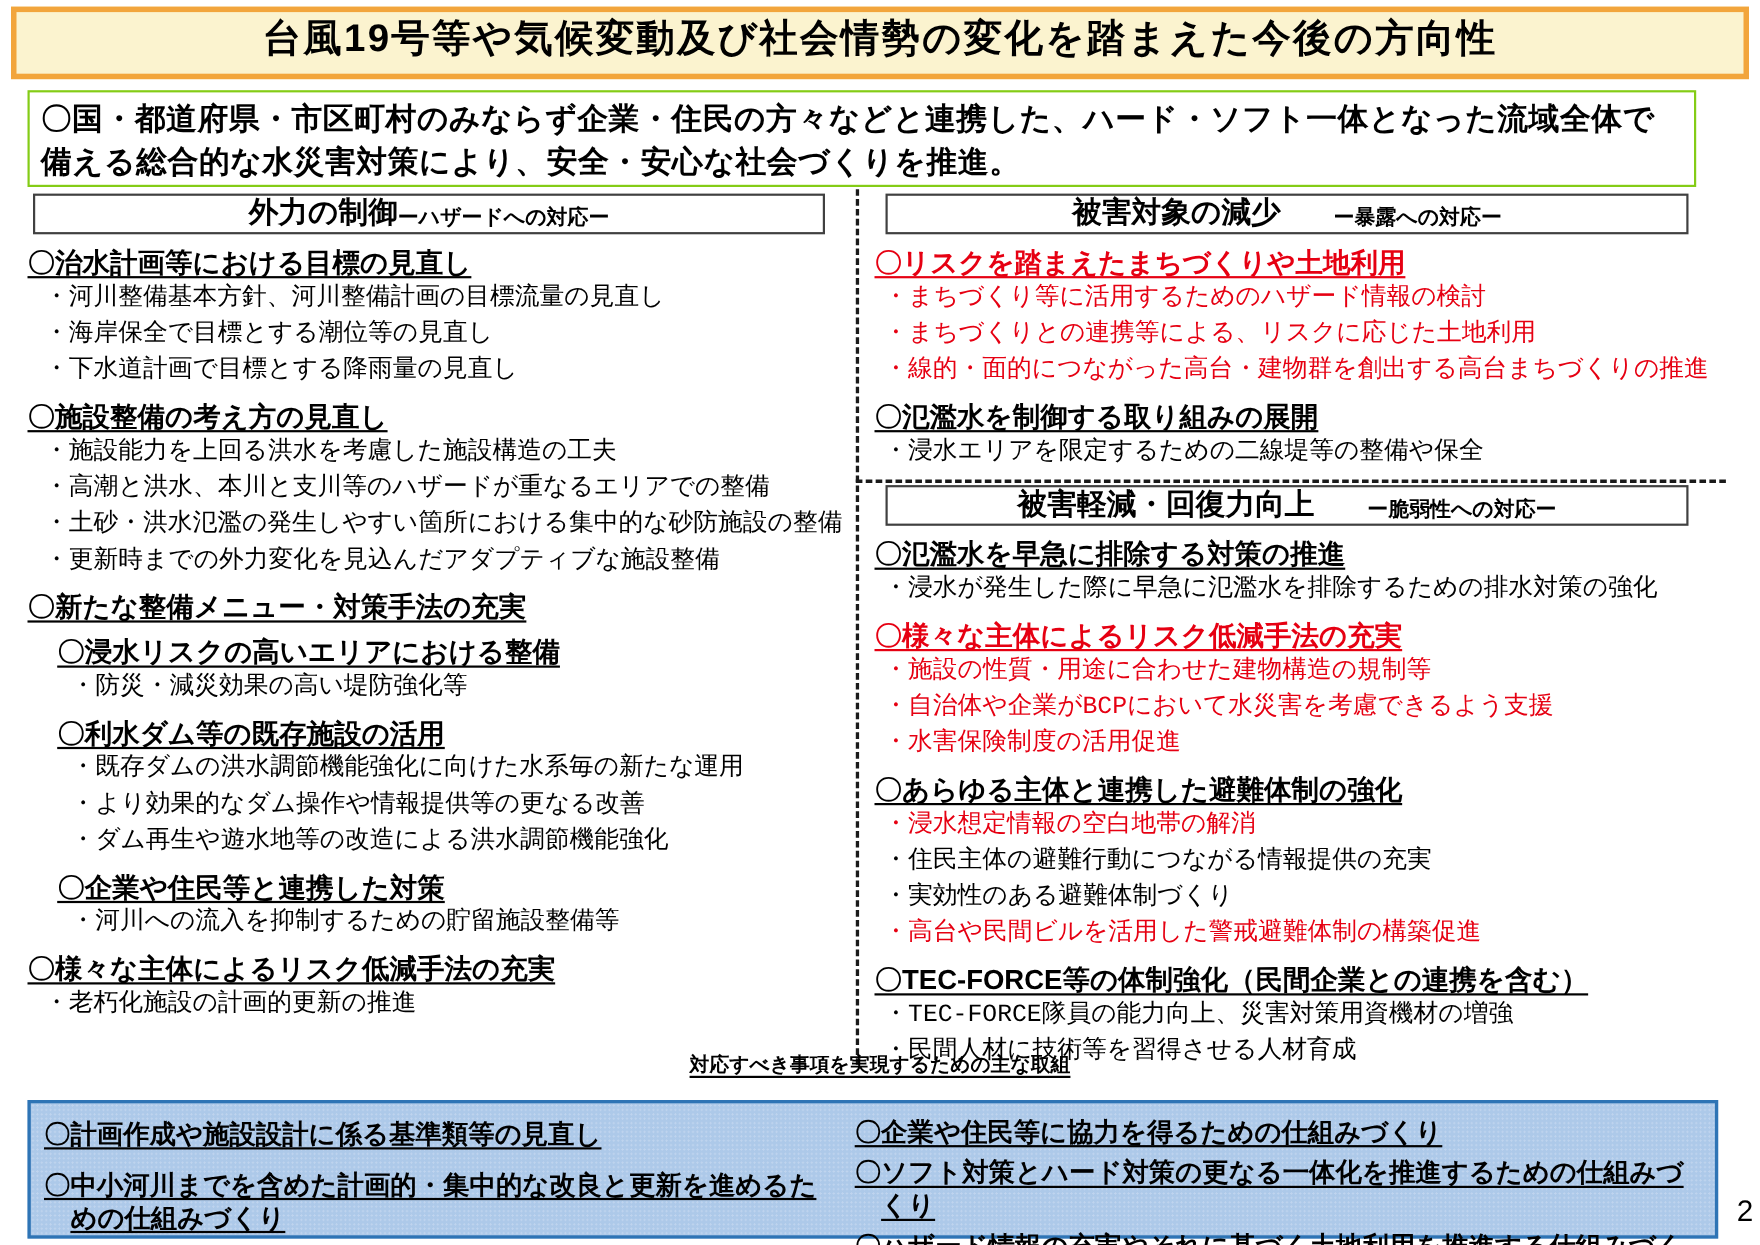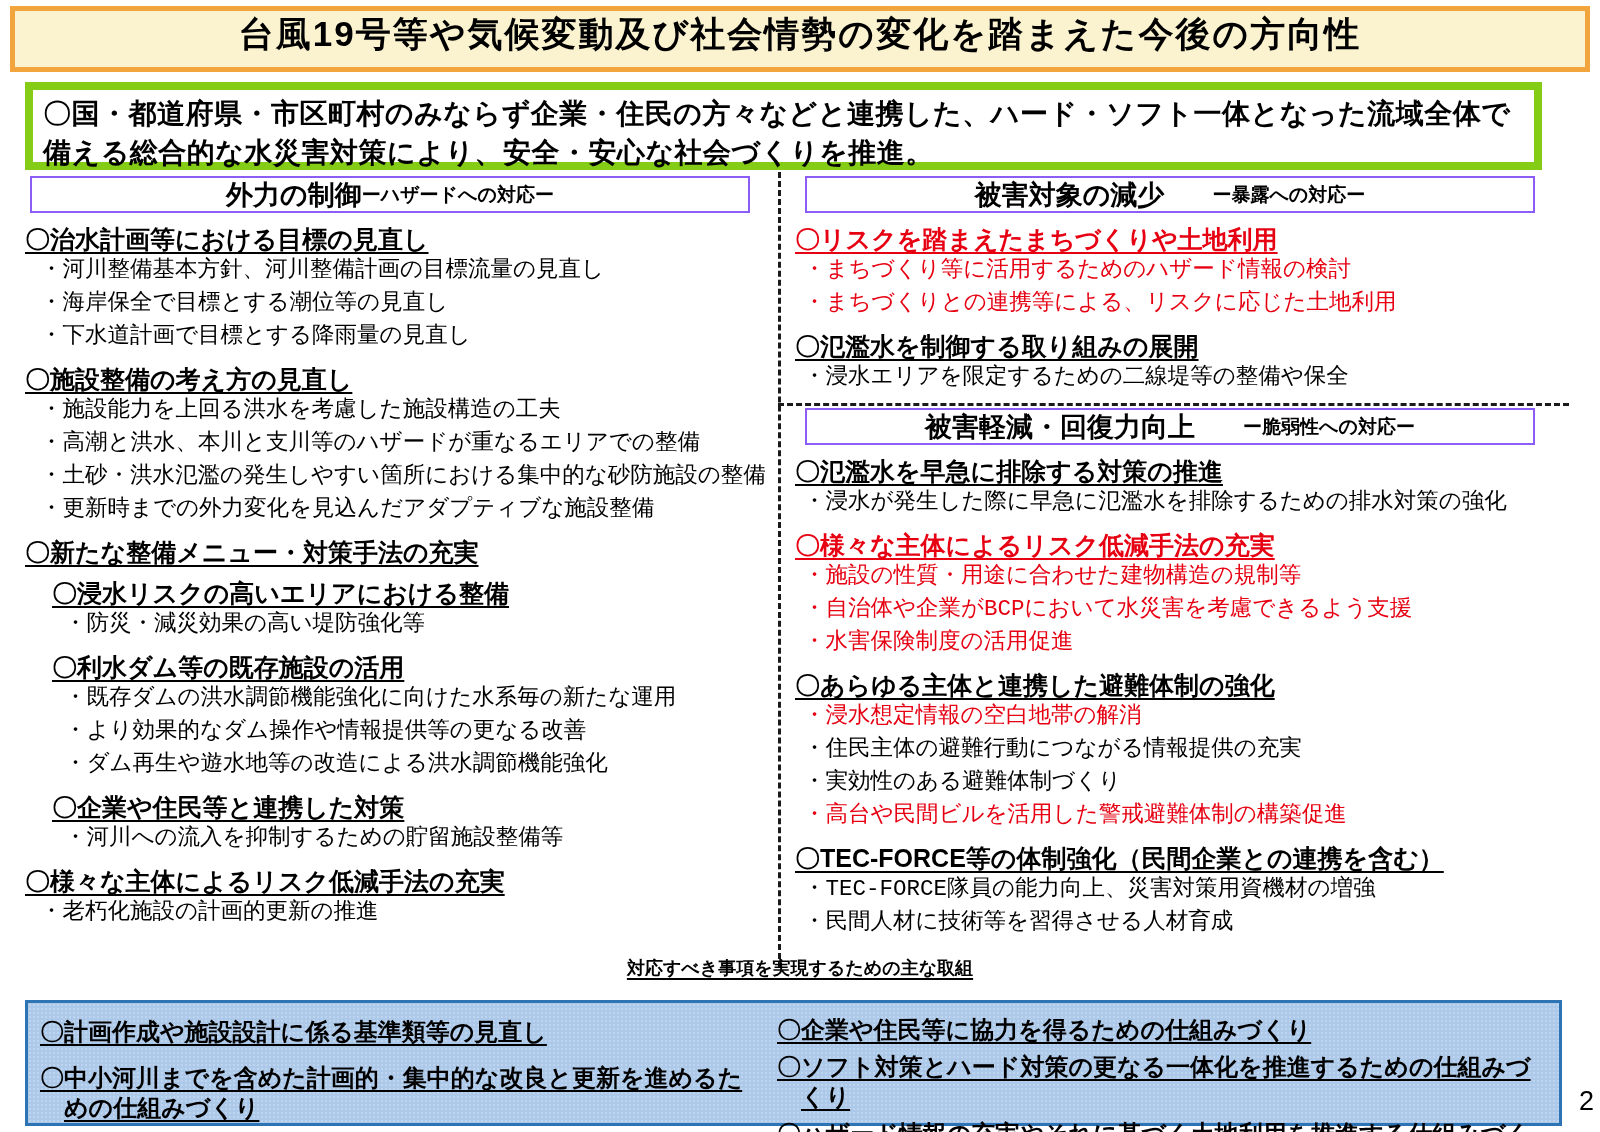--- a/index.html
+++ b/index.html
@@ -17,34 +17,34 @@
   .title-bar {
     position: absolute; left: 10px; top: 6px; width: 1580px; height: 66px;
     background: #FBF3CF; border: 5px solid #F2A53C;
     display: flex; align-items: flex-start; justify-content: center;
   }
   .title-text { font-size: 35px; font-weight: bold; letter-spacing: 2px; }
 
   
   .intro-box {
     position: absolute; left: 25px; top: 82px; width: 1517px; height: 88px;
-    border: 8px solid #84cc16; padding: 5px 10px;
+    border: 2px solid #84cc16; padding: 5px 10px;
     font-size: 28px; font-weight: 600; line-height: 1.38; letter-spacing: 0.5px;
   }
 
   
   .col-left  { position: absolute; left: 25px;  top: 176px; width: 737px; }
   .col-right { position: absolute; left: 795px; top: 176px; width: 762px; }
   .divider-v {
     position: absolute; left: 778px; top: 172px; height: 796px; width: 0;
     border-left: 3px dashed #1a1a1a;
   }
   .col-header {
-    border: 2px solid #8b5cf6; height: 37px;
-    display: flex; align-items: center; justify-content: center;
+    border: 2px solid #404040; height: 37px;
+    display: flex; align-items: flex-end; justify-content: center;
     white-space: nowrap;
   }
   .col-left  .col-header { width: 720px; margin-left: 5px; }
   .col-right .col-header { width: 730px; margin-left: 10px; gap: 48px; }
   .col-header .hdr-main   { font-size: 27px; font-weight: bold; }
   .col-header .hdr-suffix { font-size: 19px; font-weight: bold; }
 
   .divider-h {
     border-top: 3px dashed #1a1a1a;
     margin: 9px -12px 2px -17px;
@@ -158,20 +158,21 @@
 <div class="col-right">
   <div class="col-header">
     <span class="hdr-main">被害対象の減少</span>
       <span class="hdr-suffix">ー暴露への対応ー</span>
   </div>
   <div id="right-sections-top">
       <div class="section">
         <div class="sec-heading gothic red">〇リスクを踏まえたまちづくりや土地利用</div>
         <div class="bullet red">・まちづくり等に活用するためのハザード情報の検討</div>
         <div class="bullet red">・まちづくりとの連携等による、リスクに応じた土地利用</div>
+        <div class="bullet red">・線的・面的につながった高台・建物群を創出する高台まちづくりの推進</div>
       </div>
       <div class="section">
         <div class="sec-heading gothic">〇氾濫水を制御する取り組みの展開</div>
         <div class="bullet">・浸水エリアを限定するための二線堤等の整備や保全</div>
       </div>
     </div>
   <div class="divider-h"></div>
   <div class="col-header">
     <span class="hdr-main">被害軽減・回復力向上</span>
       <span class="hdr-suffix">ー脆弱性への対応ー</span>

